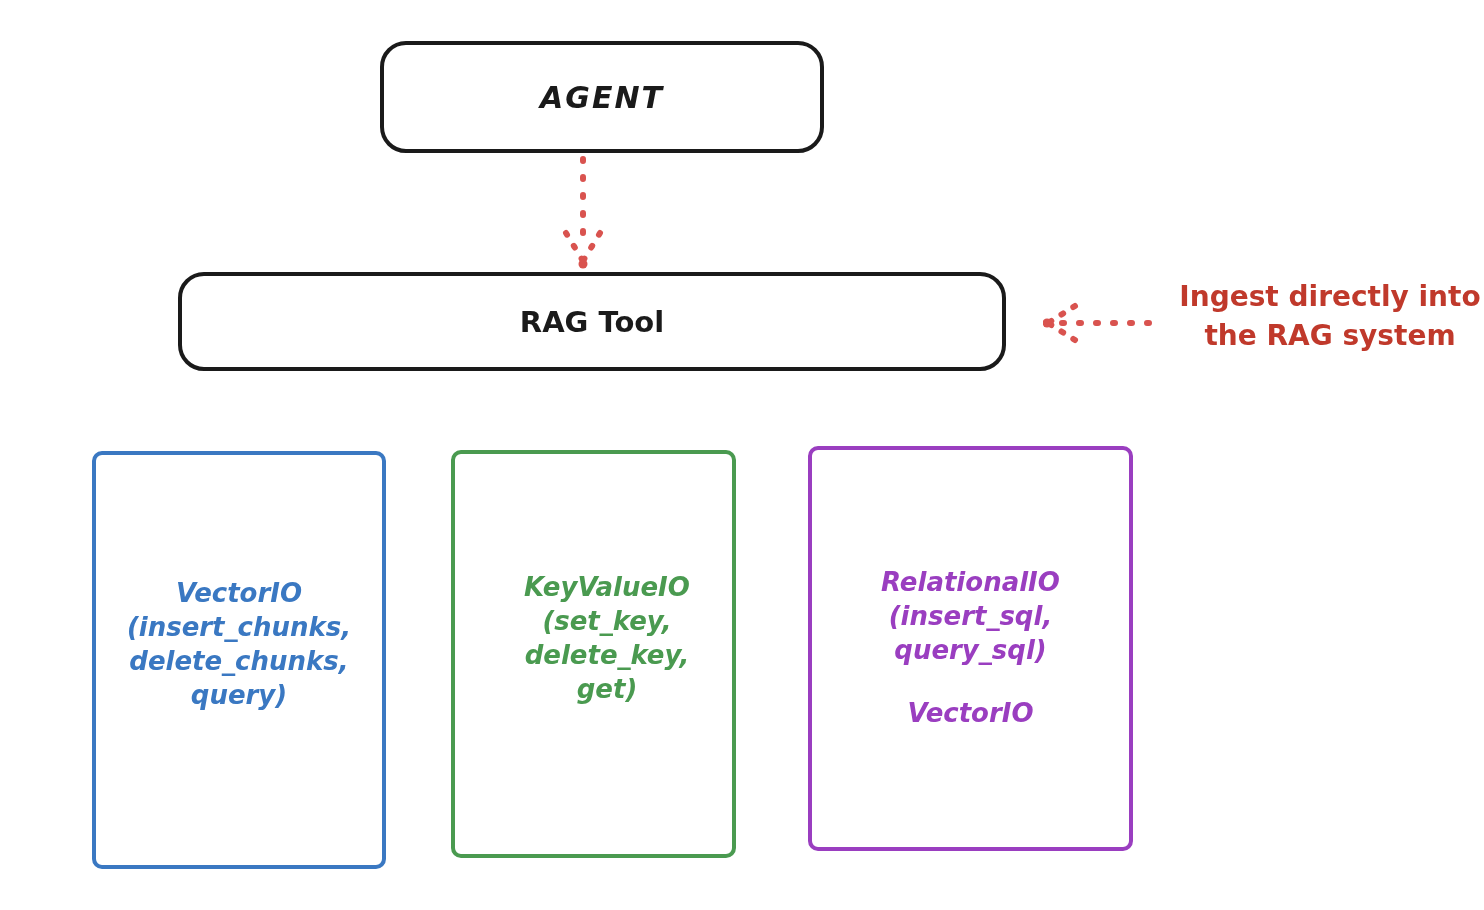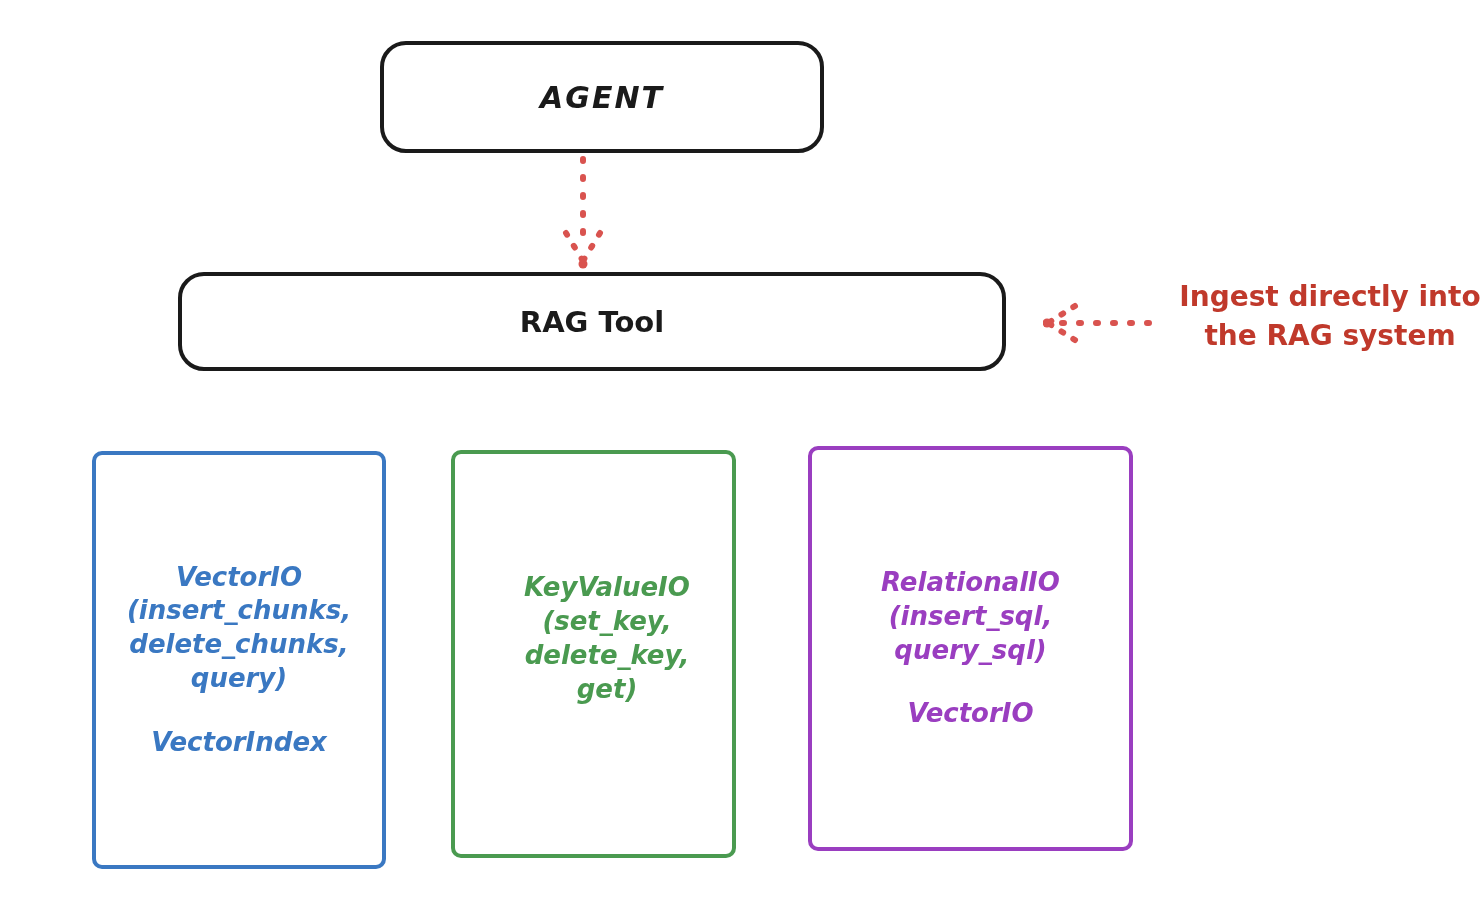--- a/index.html
+++ b/index.html
@@ -171,21 +171,20 @@
 
   <div id="ingest-annotation">Ingest directly into
 the RAG system</div>
 
   <div class="node io-node" id="vector-io-node">
     <span class="io-text">VectorIO
 (insert_chunks,
 delete_chunks,
 query)</span>
     <span class="io-spacer"></span>
-    <span class="io-text">VectorIndex</span>
   </div>
 
   <div class="node io-node" id="keyvalue-io-node">
     <span class="io-text">KeyValueIO
 (set_key,
 delete_key, get)</span>
     <span class="io-spacer"></span>
   </div>
 
   <div class="node io-node" id="relational-io-node">

